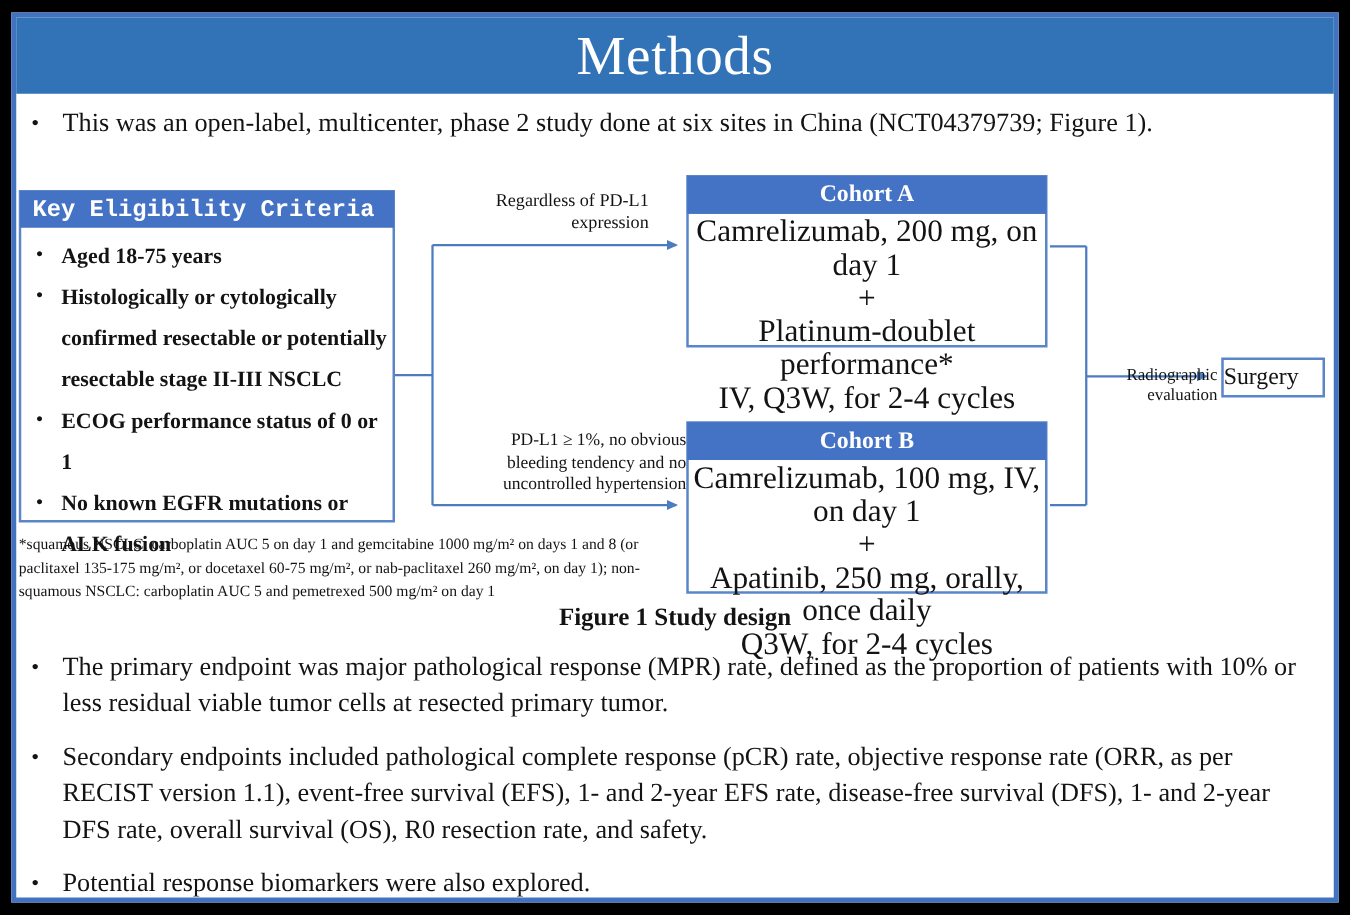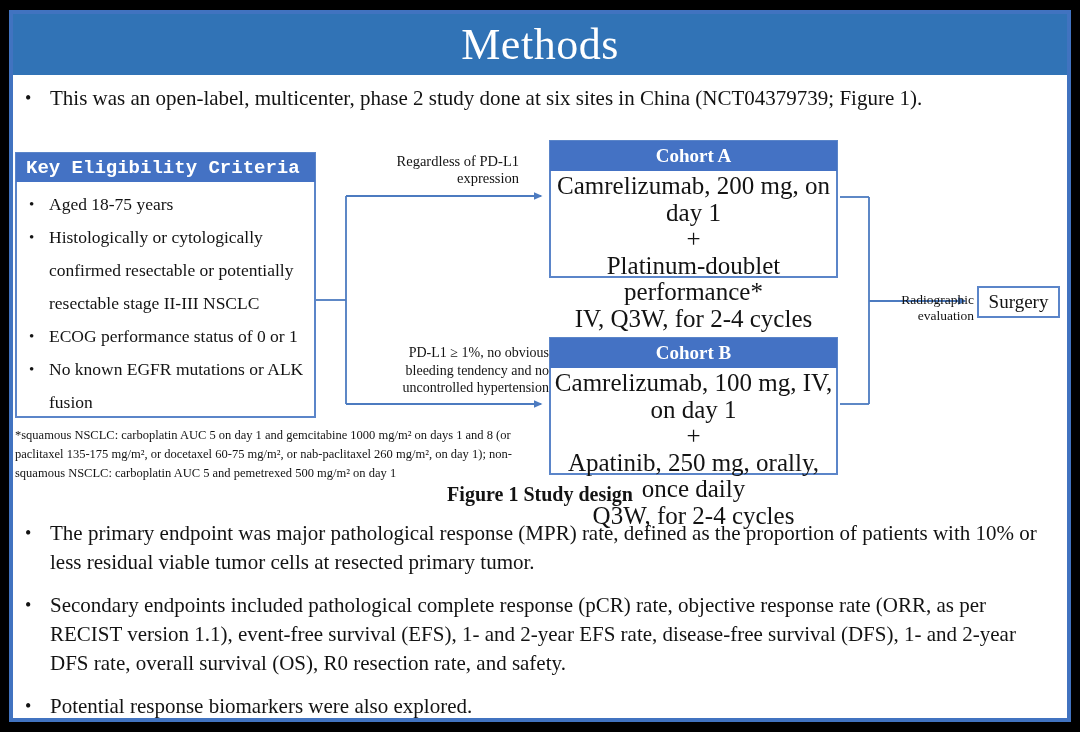--- a/index.html
+++ b/index.html
@@ -29,29 +29,29 @@
   
   .dbox{position:absolute;box-sizing:border-box;background:#fff;border:2px solid #5b85c9;}
   .dbox .dhead{
     background:#4472c4;color:#fff;font-weight:bold;font-size:19px;
     display:flex;align-items:center;justify-content:center;height:28px;
     margin:-1px;border:1px solid #4472c4;
   }
   .elig{left:2px;top:138px;width:301px;height:266px;}
   .elig .dhead{justify-content:flex-start;padding-left:9px;height:27px;font-family:Liberation Mono, monospace;}
   .elig ul{list-style:none;margin:7px 0 0 0;padding:0 4px 0 8px;font-size:17.5px;line-height:33px;}
-  .elig li{position:relative;padding-left:24px;}
+  .elig li{position:relative;padding-left:24px;font-weight:bold;}
   .elig li::before{content:"\2022";position:absolute;left:4px;font-size:15px;}
   .cohort{width:289px;height:138px;}
   .cohort-a{left:536px;top:126px;}
   .cohort-b{left:536px;top:323px;}
   .cohort .cbody{padding-top:3px;font-size:25px;line-height:26.5px;text-align:center;}
   .surgery{
     position:absolute;left:964px;top:272px;width:83px;height:32px;box-sizing:border-box;
-    border:2px solid #5b85c9;display:flex;align-items:center;justify-content:center;
+    border:2px solid #5b85c9;display:flex;align-items:center;justify-content:flex-start;
     font-size:19px;background:#fff;
   }
   
   .flabel{position:absolute;text-align:right;line-height:1.18;}
   .flabel-top{left:354px;top:139px;width:152px;font-size:14.5px;}
   .flabel-bottom{left:360px;top:330px;width:176px;font-size:14px;line-height:1.25;}
   .flabel-radio{left:857px;top:243px;width:104px;font-size:13.5px;line-height:1.2;margin-top:35px;}
   .footnote{
     position:absolute;left:2px;top:412px;width:512px;
     font-size:12.5px;line-height:1.5;

